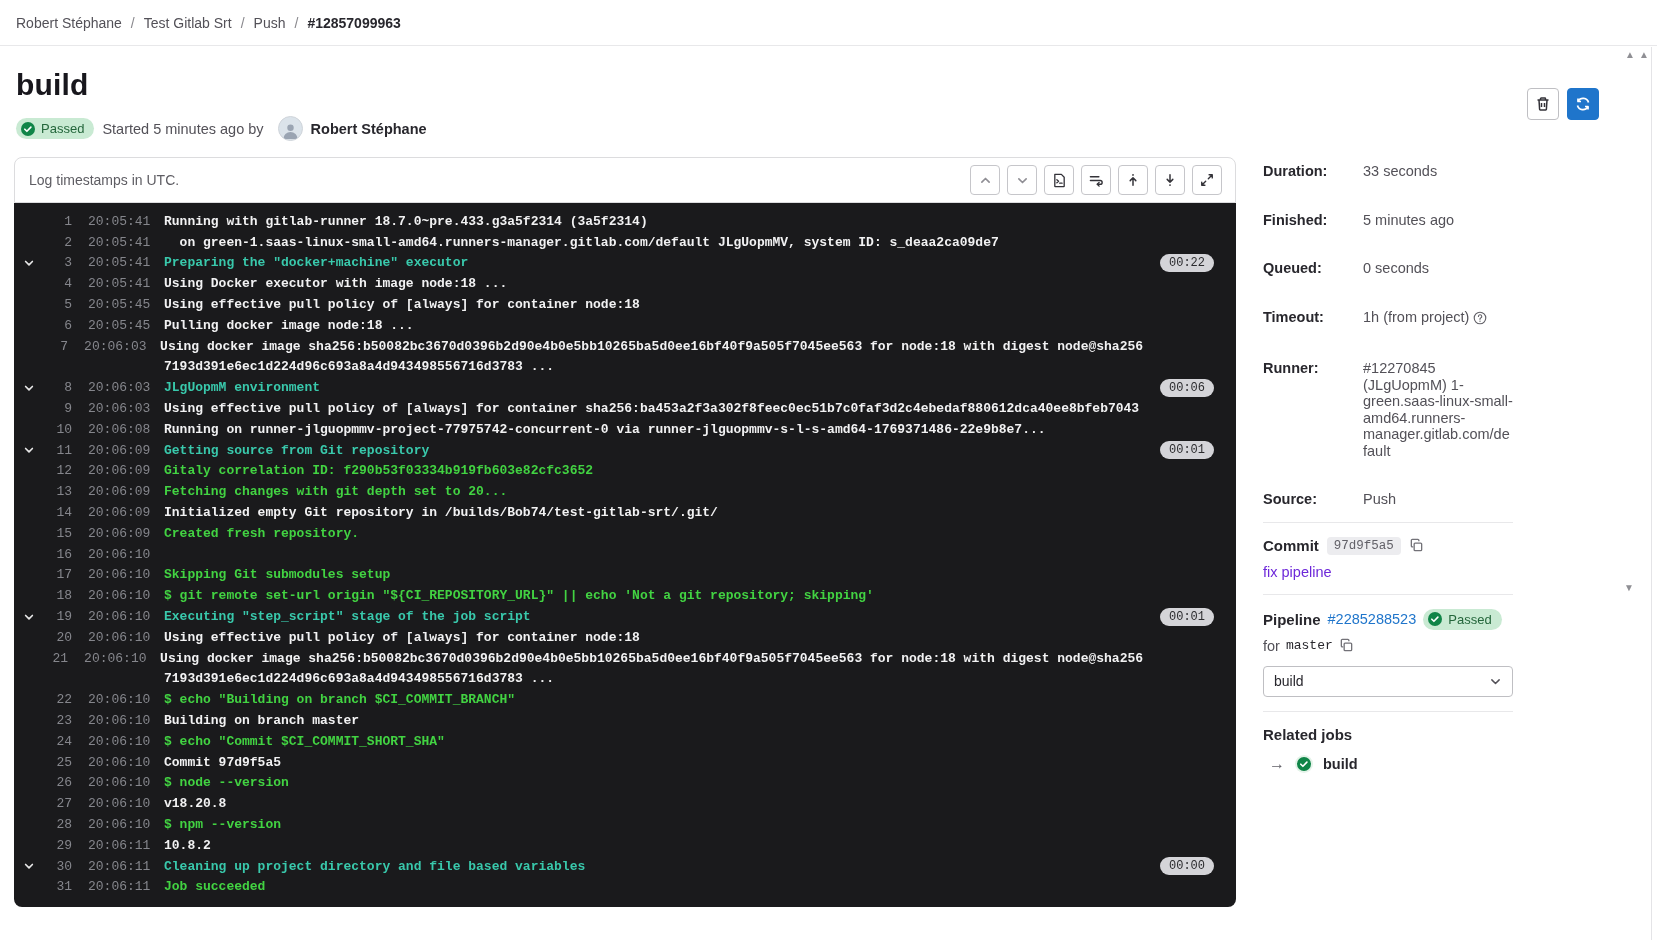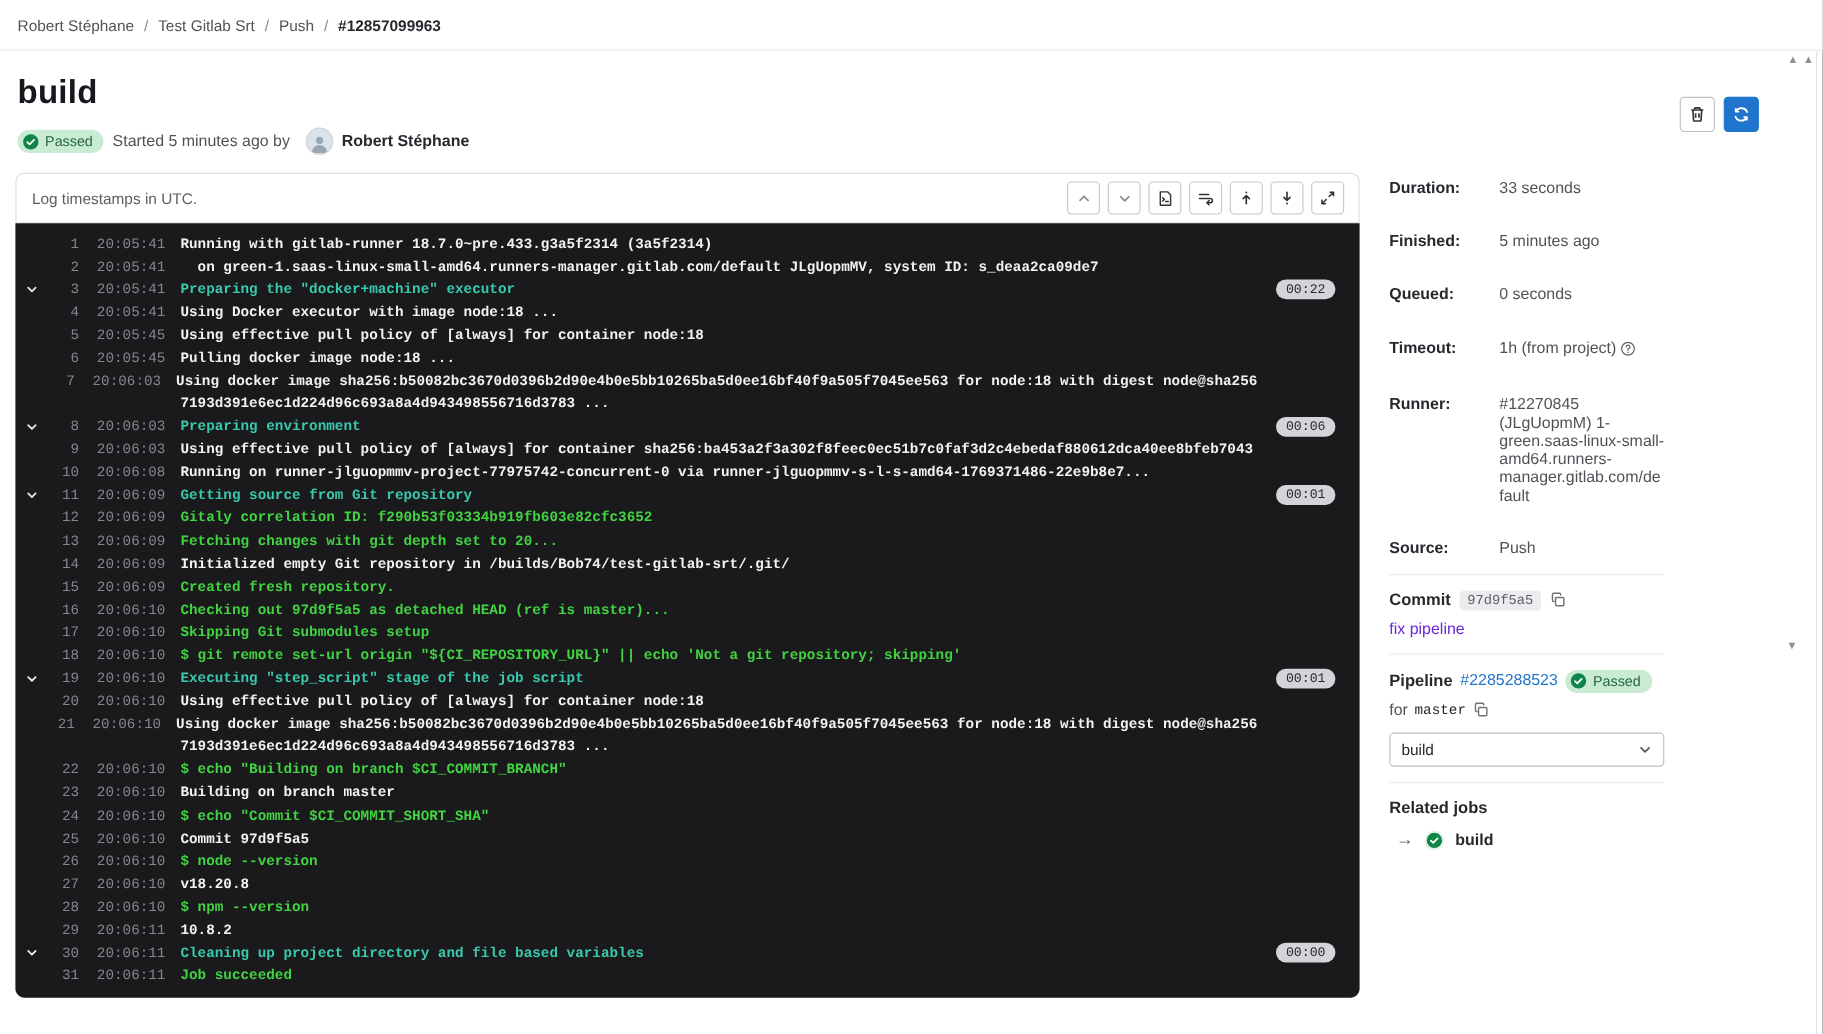--- a/index.html
+++ b/index.html
@@ -250,21 +250,21 @@
             <span class="c-text t-white">7193d391e6ec1d224d96c693a8a4d943498556716d3783 ...</span>
           </div>
           <div class="log-row">
             <span class="c-chev">
               <svg width="12" height="12" viewBox="0 0 16 16" fill="none" stroke="currentColor" stroke-width="2.2">
                 <path d="M3.5 6l4.5 4.5L12.5 6" stroke-linecap="round" stroke-linejoin="round"></path>
               </svg>
             </span>
             <span class="c-num">8</span>
             <span class="c-time">20:06:03</span>
-            <span class="c-text t-section">Preparing environment</span>
+            <span class="c-text t-section">JLgUopmM environment</span>
             <span class="dur-badge">00:06</span>
           </div>
           <div class="log-row">
             <span class="c-chev"></span>
             <span class="c-num">9</span>
             <span class="c-time">20:06:03</span>
             <span class="c-text t-white">Using effective pull policy of [always] for container sha256:ba453a2f3a302f8feec0ec51b7c0faf3d2c4ebedaf880612dca40ee8bfeb7043</span>
           </div>
           <div class="log-row">
             <span class="c-chev"></span>
@@ -304,21 +304,20 @@
           <div class="log-row">
             <span class="c-chev"></span>
             <span class="c-num">15</span>
             <span class="c-time">20:06:09</span>
             <span class="c-text t-green">Created fresh repository.</span>
           </div>
           <div class="log-row">
             <span class="c-chev"></span>
             <span class="c-num">16</span>
             <span class="c-time">20:06:10</span>
-            <span class="c-text t-green">Checking out 97d9f5a5 as detached HEAD (ref is master)...</span>
           </div>
           <div class="log-row">
             <span class="c-chev"></span>
             <span class="c-num">17</span>
             <span class="c-time">20:06:10</span>
             <span class="c-text t-green">Skipping Git submodules setup</span>
           </div>
           <div class="log-row">
             <span class="c-chev"></span>
             <span class="c-num">18</span>

